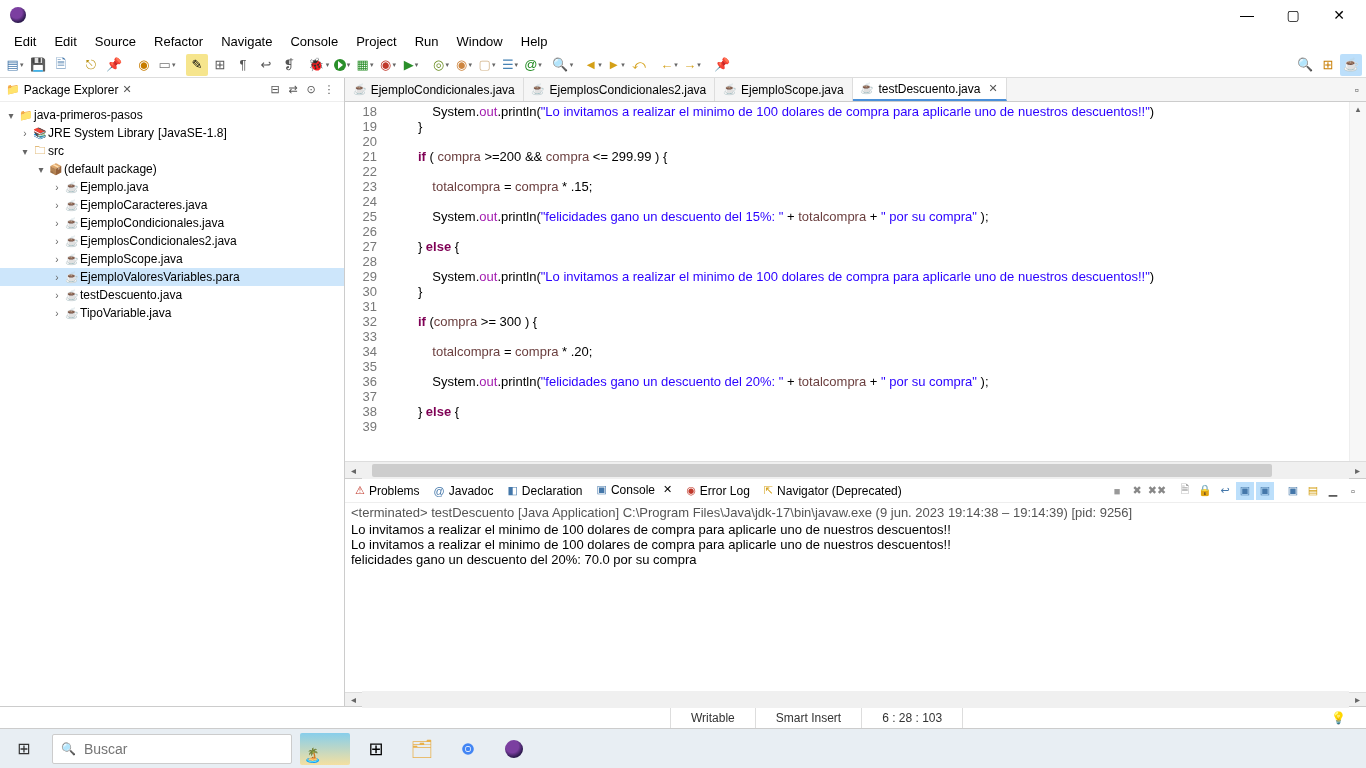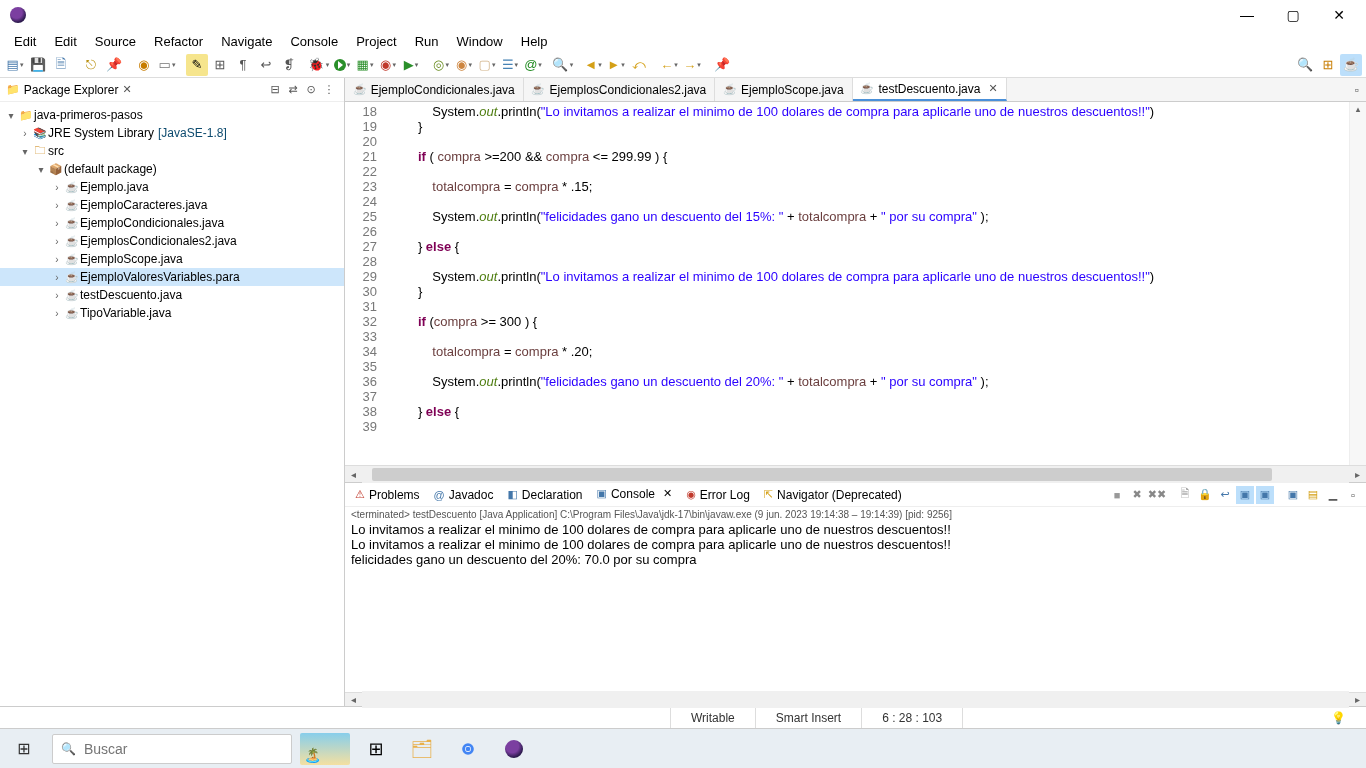--- a/index.html
+++ b/index.html
@@ -34,37 +34,37 @@
 .tabbar { height: 24px; display: flex; align-items: stretch; border-bottom: 1px solid #ccc; background: #f5f5f5; position: relative; }
 .etab { display: flex; align-items: center; padding: 0 8px; gap: 4px; border-right: 1px solid #ddd; background: #f5f5f5; font-size: 12px; cursor: pointer; }
 .etab.active { background: #fff; border-bottom: 2px solid #4a90d9; }
 .etab .ic { color: #5b8fb9; font-size: 11px; }
 .etab .x { font-size: 11px; color: #555; margin-left: 4px; }
 .tabbar .max { margin-left: auto; width: 18px; display: flex; align-items: center; justify-content: center; color: #555; cursor: pointer; }
 .code-area { flex: 1; display: flex; font-family: Consolas, monospace; font-size: 13px; line-height: 15px; position: relative; overflow: hidden; }
 .gutter { width: 38px; text-align: right; padding: 2px 6px 2px 0; color: #787878; background: #fff; user-select: none; }
 .code { flex: 1; padding: 2px 0 2px 6px; white-space: pre; overflow: hidden; color: #000; }
 .code .kw { color: #7f0055; font-weight: bold; }
-.code .it { font-style: italic; color: #4d7c0f; }
+.code .it { color: #a21caf; }
 .code .str { color: #2a00ff; }
 .code .id { color: #6a3e3e; }
 .hscroll { height: 17px; border-top: 1px solid #ddd; display: flex; align-items: center; background: #f0f0f0; }
 .hscroll .arrow { width: 17px; text-align: center; color: #666; font-size: 10px; }
 .hscroll .track { flex: 1; height: 17px; background: #f0f0f0; position: relative; }
 .hscroll .thumb { position: absolute; top: 2px; left: 10px; width: 900px; height: 13px; background: #cdcdcd; border-radius: 2px; }
 .vscroll-indicator { position: absolute; right: 0; top: 0; width: 17px; height: 100%; background: #f7f7f7; border-left: 1px solid #eee; }
 .vscroll-indicator .arrow-up { position: absolute; top: 0; width: 100%; text-align: center; font-size: 9px; color: #666; }
 .bottom-panel { width: 100%; border-top: 1px solid #ccc; }
 .btabbar { height: 24px; display: flex; align-items: center; padding: 0 4px; border-bottom: 1px solid #eee; background: #fff; gap: 2px; }
 .btab { display: flex; align-items: center; gap: 4px; padding: 0 6px; height: 100%; font-size: 12px; cursor: pointer; }
 .btab.active { background: #fff; border-bottom: 2px solid transparent; }
 .btab .bic { font-size: 11px; }
 .btabbar .spacer { flex: 1; }
 .btabbar .act { width: 18px; height: 18px; display: flex; align-items: center; justify-content: center; font-size: 11px; color: #555; cursor: pointer; }
-.console-header { font-size: 10px; color: #555; padding: 2px 6px; }
+.console-header { font-size: 13px; color: #555; padding: 2px 6px; }
 .console-body { font-family: Consolas, monospace; font-size: 13px; padding: 0 6px; line-height: 15px; height: 170px; }
 .statusbar { height: 22px; display: flex; align-items: center; border-top: 1px solid #ccc; font-size: 12px; color: #333; }
 .statusbar .cell { padding: 0 20px; border-left: 1px solid #ddd; height: 100%; display: flex; align-items: center; }
 .statusbar .first { border-left: none; flex: 0 0 670px; }
 .taskbar { height: 40px; background: #e8eef3; display: flex; align-items: center; border-top: 1px solid #ccc; }
 .start { width: 48px; height: 40px; display: flex; align-items: center; justify-content: center; font-size: 16px; color: #333; cursor: pointer; }
 .search { flex: 0 0 240px; height: 30px; margin: 0 4px; background: #fff; border: 1px solid #ccc; display: flex; align-items: center; border-radius: 2px; }
 .search .sic { margin: 0 8px; color: #555; }
 .search input { border: none; outline: none; font-size: 14px; color: #777; flex: 1; }
 .tb-icons { display: flex; align-items: center; gap: 6px; padding: 0 4px; }
@@ -163,21 +163,21 @@
     <div class="tree">
       <div class="node">
         <span class="tw">▾</span>
           <span class="ic" style="color:#c77c00">📁</span>
         <span>java-primeros-pasos</span>
       </div>
       <div class="node ind1">
         <span class="tw">›</span>
           <span class="ic" style="color:#c77c00">📚</span>
         <span>JRE System Library</span>
-        <span style="color:#0c4a6e;margin-left:4px">[JavaSE-1.8]</span>
+        <span style="color:#000000;margin-left:4px">[JavaSE-1.8]</span>
       </div>
       <div class="node ind1">
         <span class="tw">▾</span>
           <span class="ic" style="color:#c77c00">🗀</span>
         <span>src</span>
       </div>
       <div class="node ind2">
         <span class="tw">▾</span>
           <span class="ic" style="color:#c77c00">📦</span>
         <span>(default package)</span>

